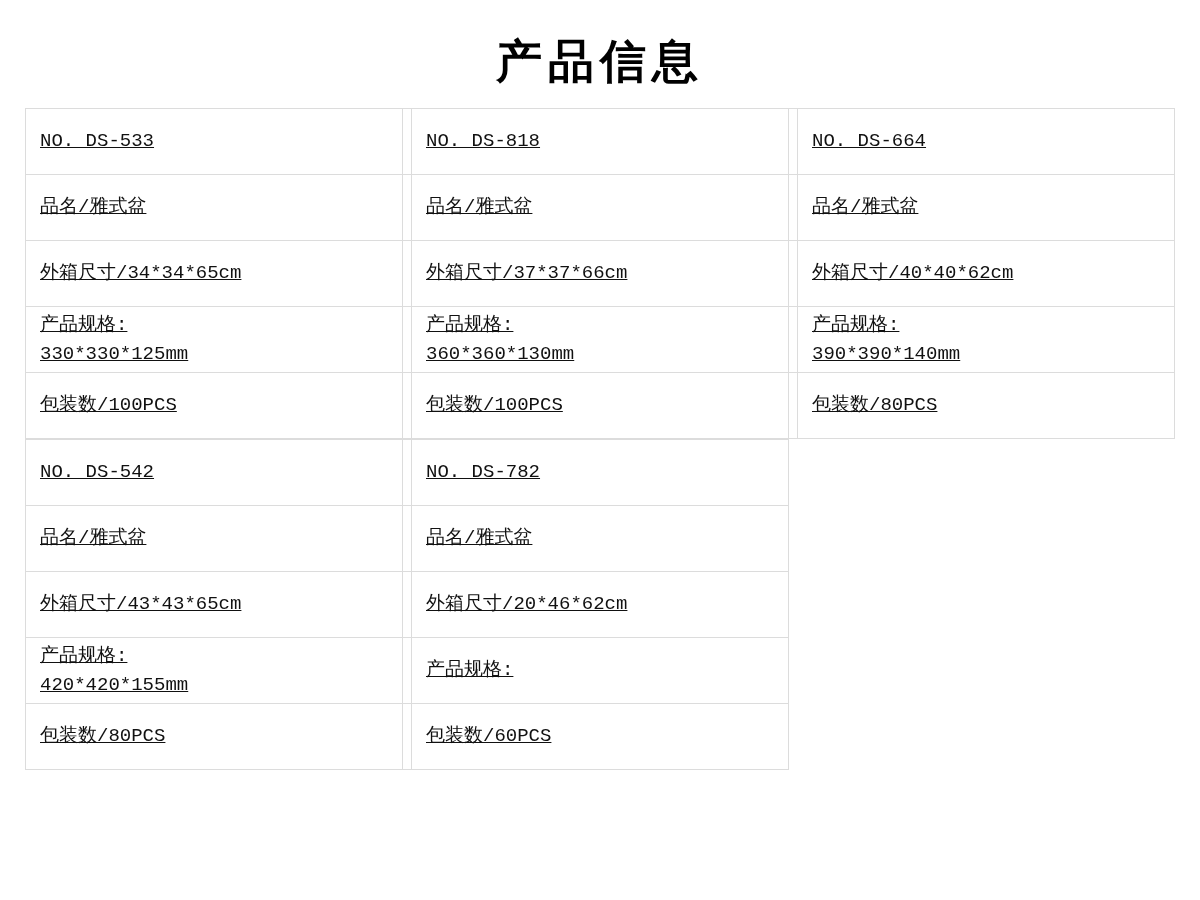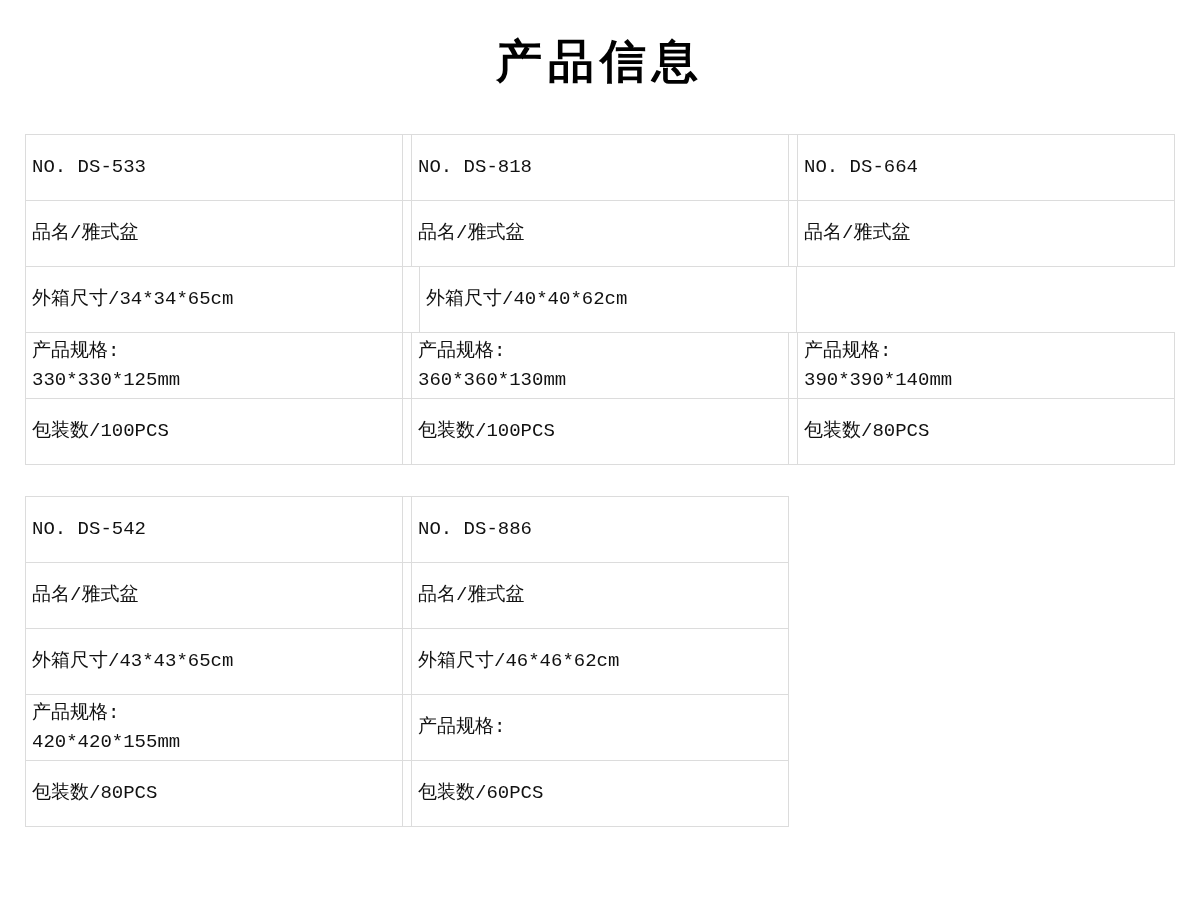--- a/index.html
+++ b/index.html
@@ -7,50 +7,51 @@
   body {
     width: 1200px;
     height: 900px;
     font-family: "Liberation Mono", "DejaVu Sans Mono", monospace;
     color: #111111;
     overflow: hidden;
   }
   .page { width: 1200px; padding: 0 25px; }
   .title {
     margin-top: 32px;
-    margin-bottom: 44px;
+    margin-bottom: 18px;
     text-align: center;
     font-family: "DejaVu Sans", "Liberation Sans", sans-serif;
     font-weight: bold;
     font-size: 46px;
     line-height: 58px;
     letter-spacing: 6px;
     color: #000000;
   }
   .block { border-bottom: 1px solid #dcdcdc; }
   .block-1 { width: 1150px; }
-  .block-2 { width: 764px; margin-top: 31px; }
+  .block-2 { width: 764px; }
   .brow {
     display: flex;
     height: 66px;
     border-top: 1px solid #dcdcdc;
   }
   .cell {
     flex: 0 0 378px;
     width: 378px;
     border-left: 1px solid #dcdcdc;
     border-right: 1px solid #dcdcdc;
     display: flex;
     flex-direction: column;
     justify-content: center;
-    padding-left: 6px;
+    padding-left: 14px;
     font-size: 19px;
     line-height: 29px;
     white-space: nowrap;
     overflow: hidden;
+    text-decoration: underline;
   }
   .spacer { flex: 0 0 8px; width: 8px; }
 </style>
 </head>
 <body>
 
 <div class="page">
 
   <div class="title">产品信息</div>
 
@@ -65,20 +66,21 @@
     <div class="brow">
       <div class="cell">品名/雅式盆</div>
       <div class="spacer"></div>
       <div class="cell">品名/雅式盆</div>
       <div class="spacer"></div>
       <div class="cell">品名/雅式盆</div>
     </div>
     <div class="brow">
       <div class="cell">外箱尺寸/34*34*65cm</div>
       <div class="spacer"></div>
+      <div class="cell">外箱尺寸/37*37*66cm</div>
       <div class="spacer"></div>
       <div class="cell">外箱尺寸/40*40*62cm</div>
     </div>
     <div class="brow">
       <div class="cell">
         <div>产品规格:</div>
         <div>330*330*125mm</div>
       </div>
       <div class="spacer"></div>
       <div class="cell">
@@ -97,31 +99,31 @@
       <div class="cell">包装数/100PCS</div>
       <div class="spacer"></div>
       <div class="cell">包装数/80PCS</div>
     </div>
   </div>
 
   <div class="block block-2">
     <div class="brow">
       <div class="cell">NO. DS-542</div>
       <div class="spacer"></div>
-      <div class="cell">NO. DS-886</div>
+      <div class="cell">NO. DS-782</div>
     </div>
     <div class="brow">
       <div class="cell">品名/雅式盆</div>
       <div class="spacer"></div>
       <div class="cell">品名/雅式盆</div>
     </div>
     <div class="brow">
       <div class="cell">外箱尺寸/43*43*65cm</div>
       <div class="spacer"></div>
-      <div class="cell">外箱尺寸/46*46*62cm</div>
+      <div class="cell">外箱尺寸/20*46*62cm</div>
     </div>
     <div class="brow">
       <div class="cell">
         <div>产品规格:</div>
         <div>420*420*155mm</div>
       </div>
       <div class="spacer"></div>
       <div class="cell">
         <div>产品规格:</div>
       </div>

